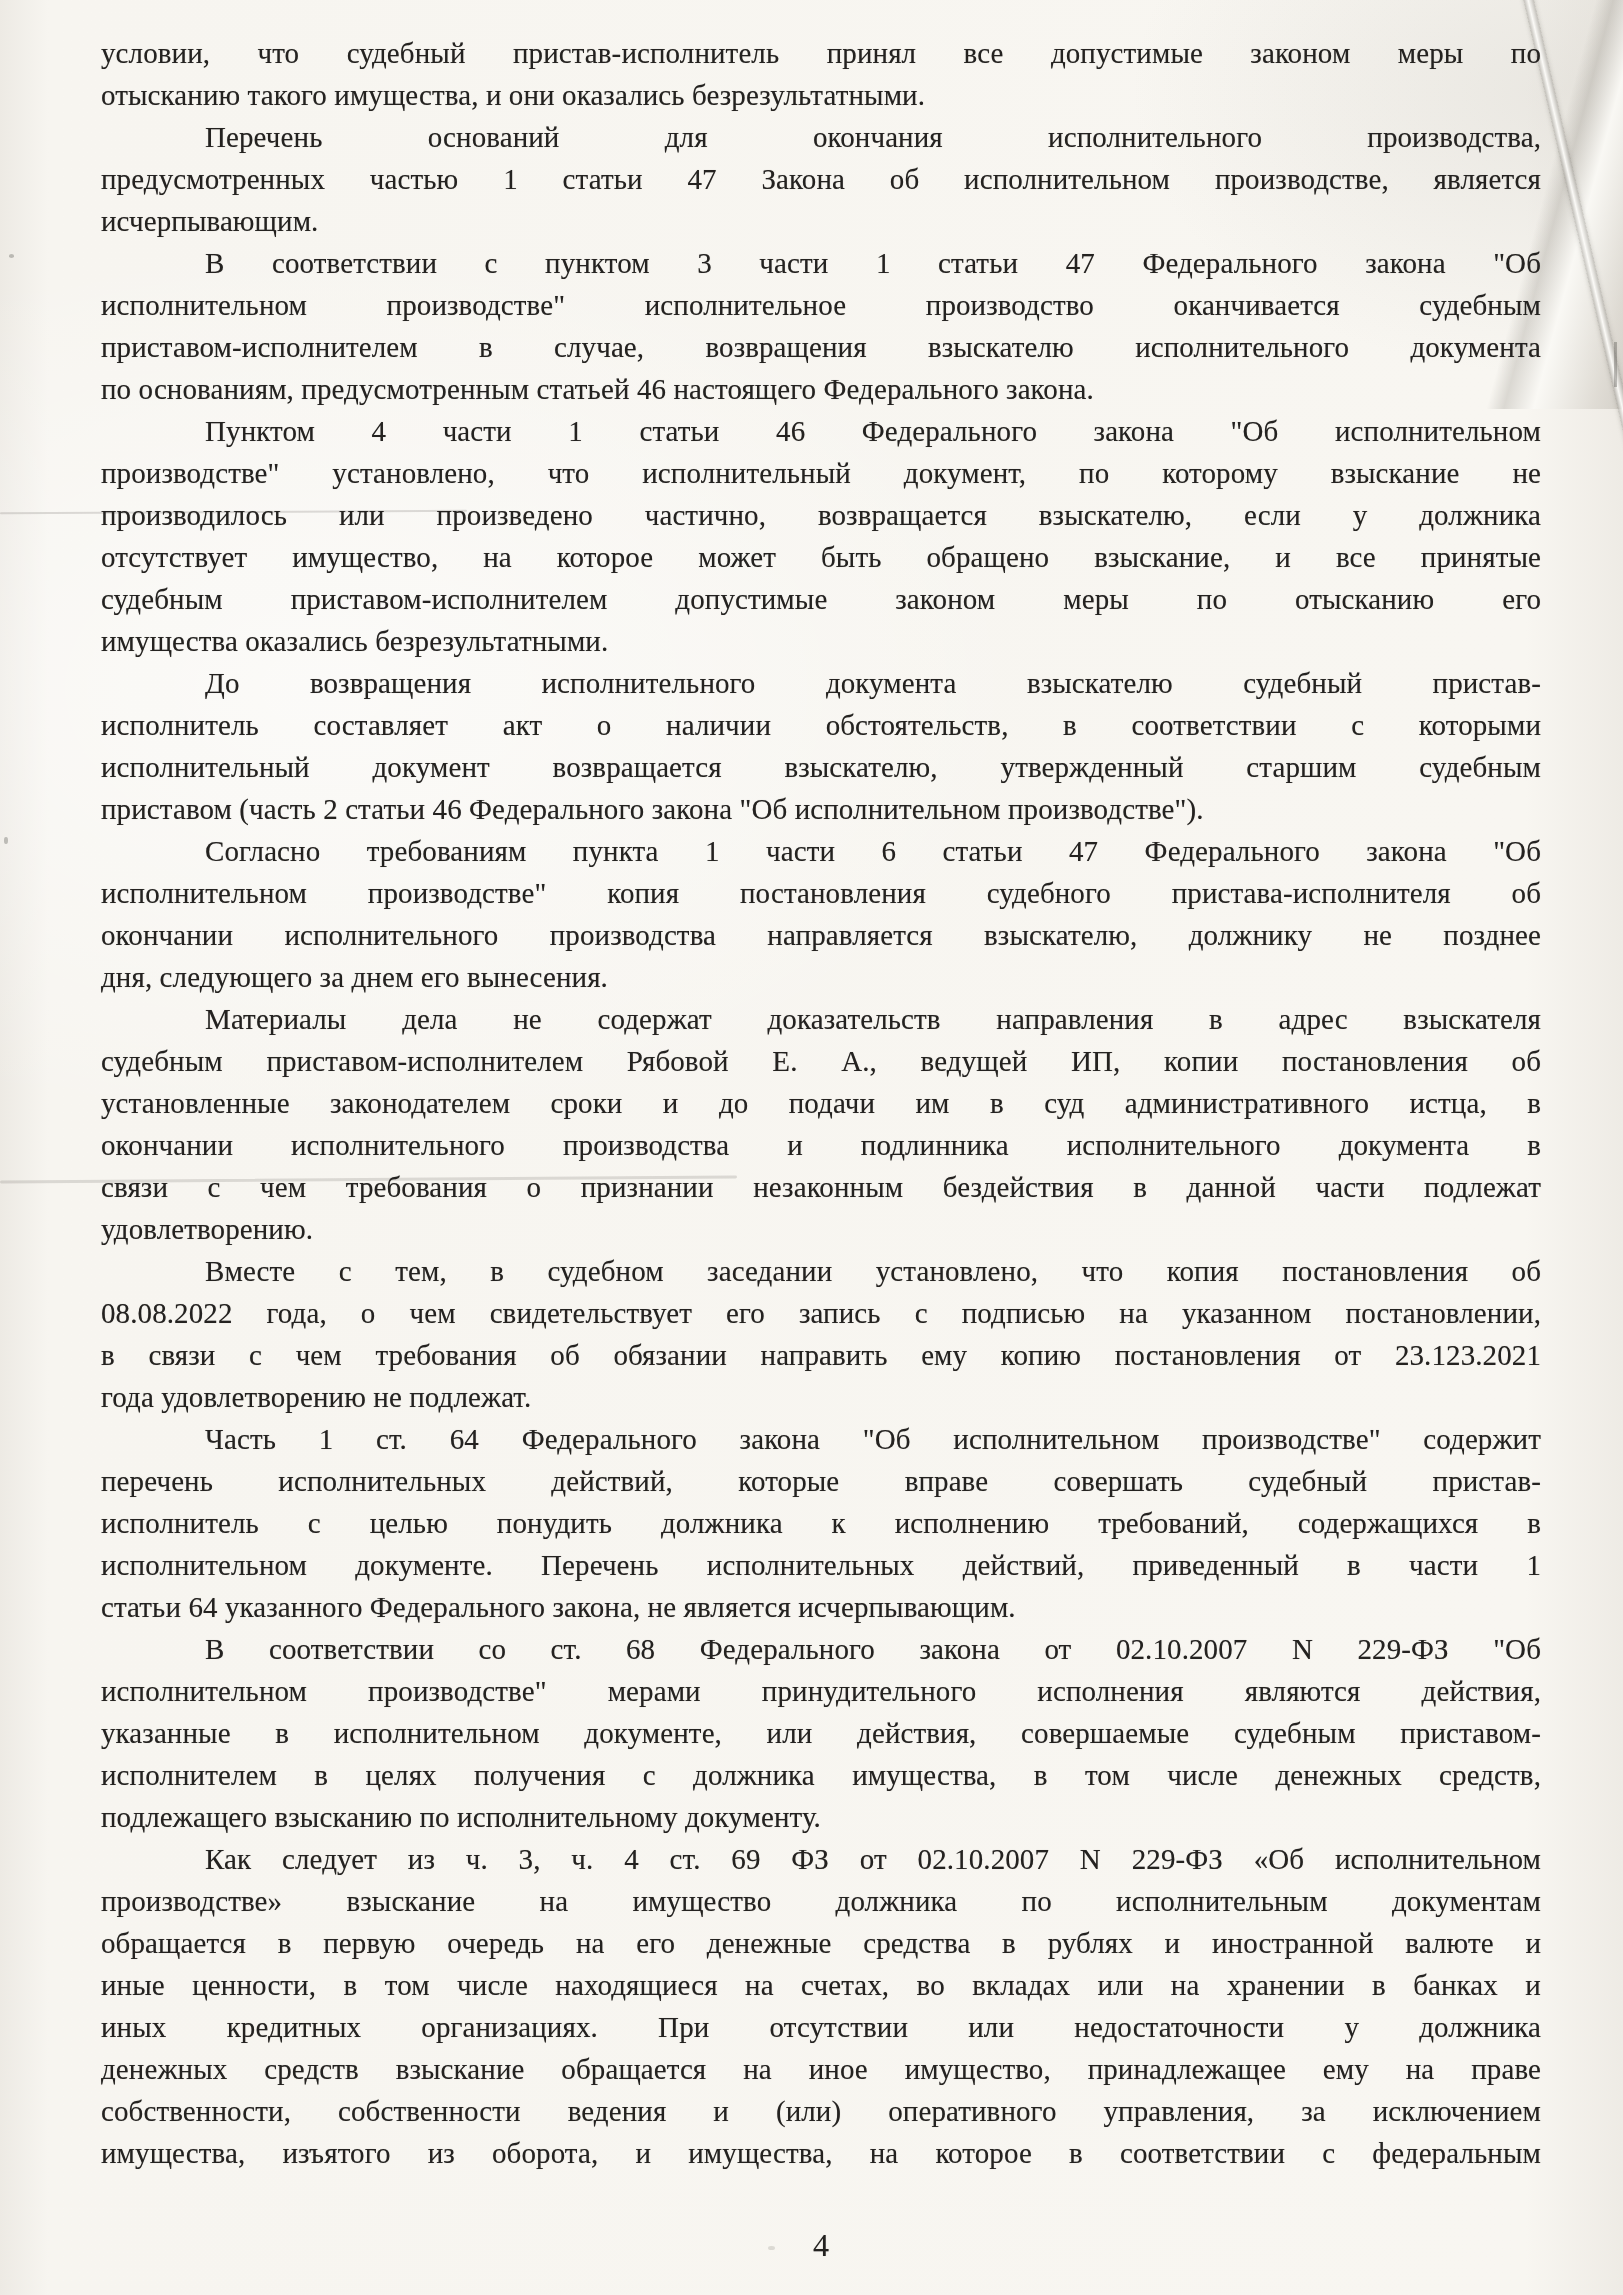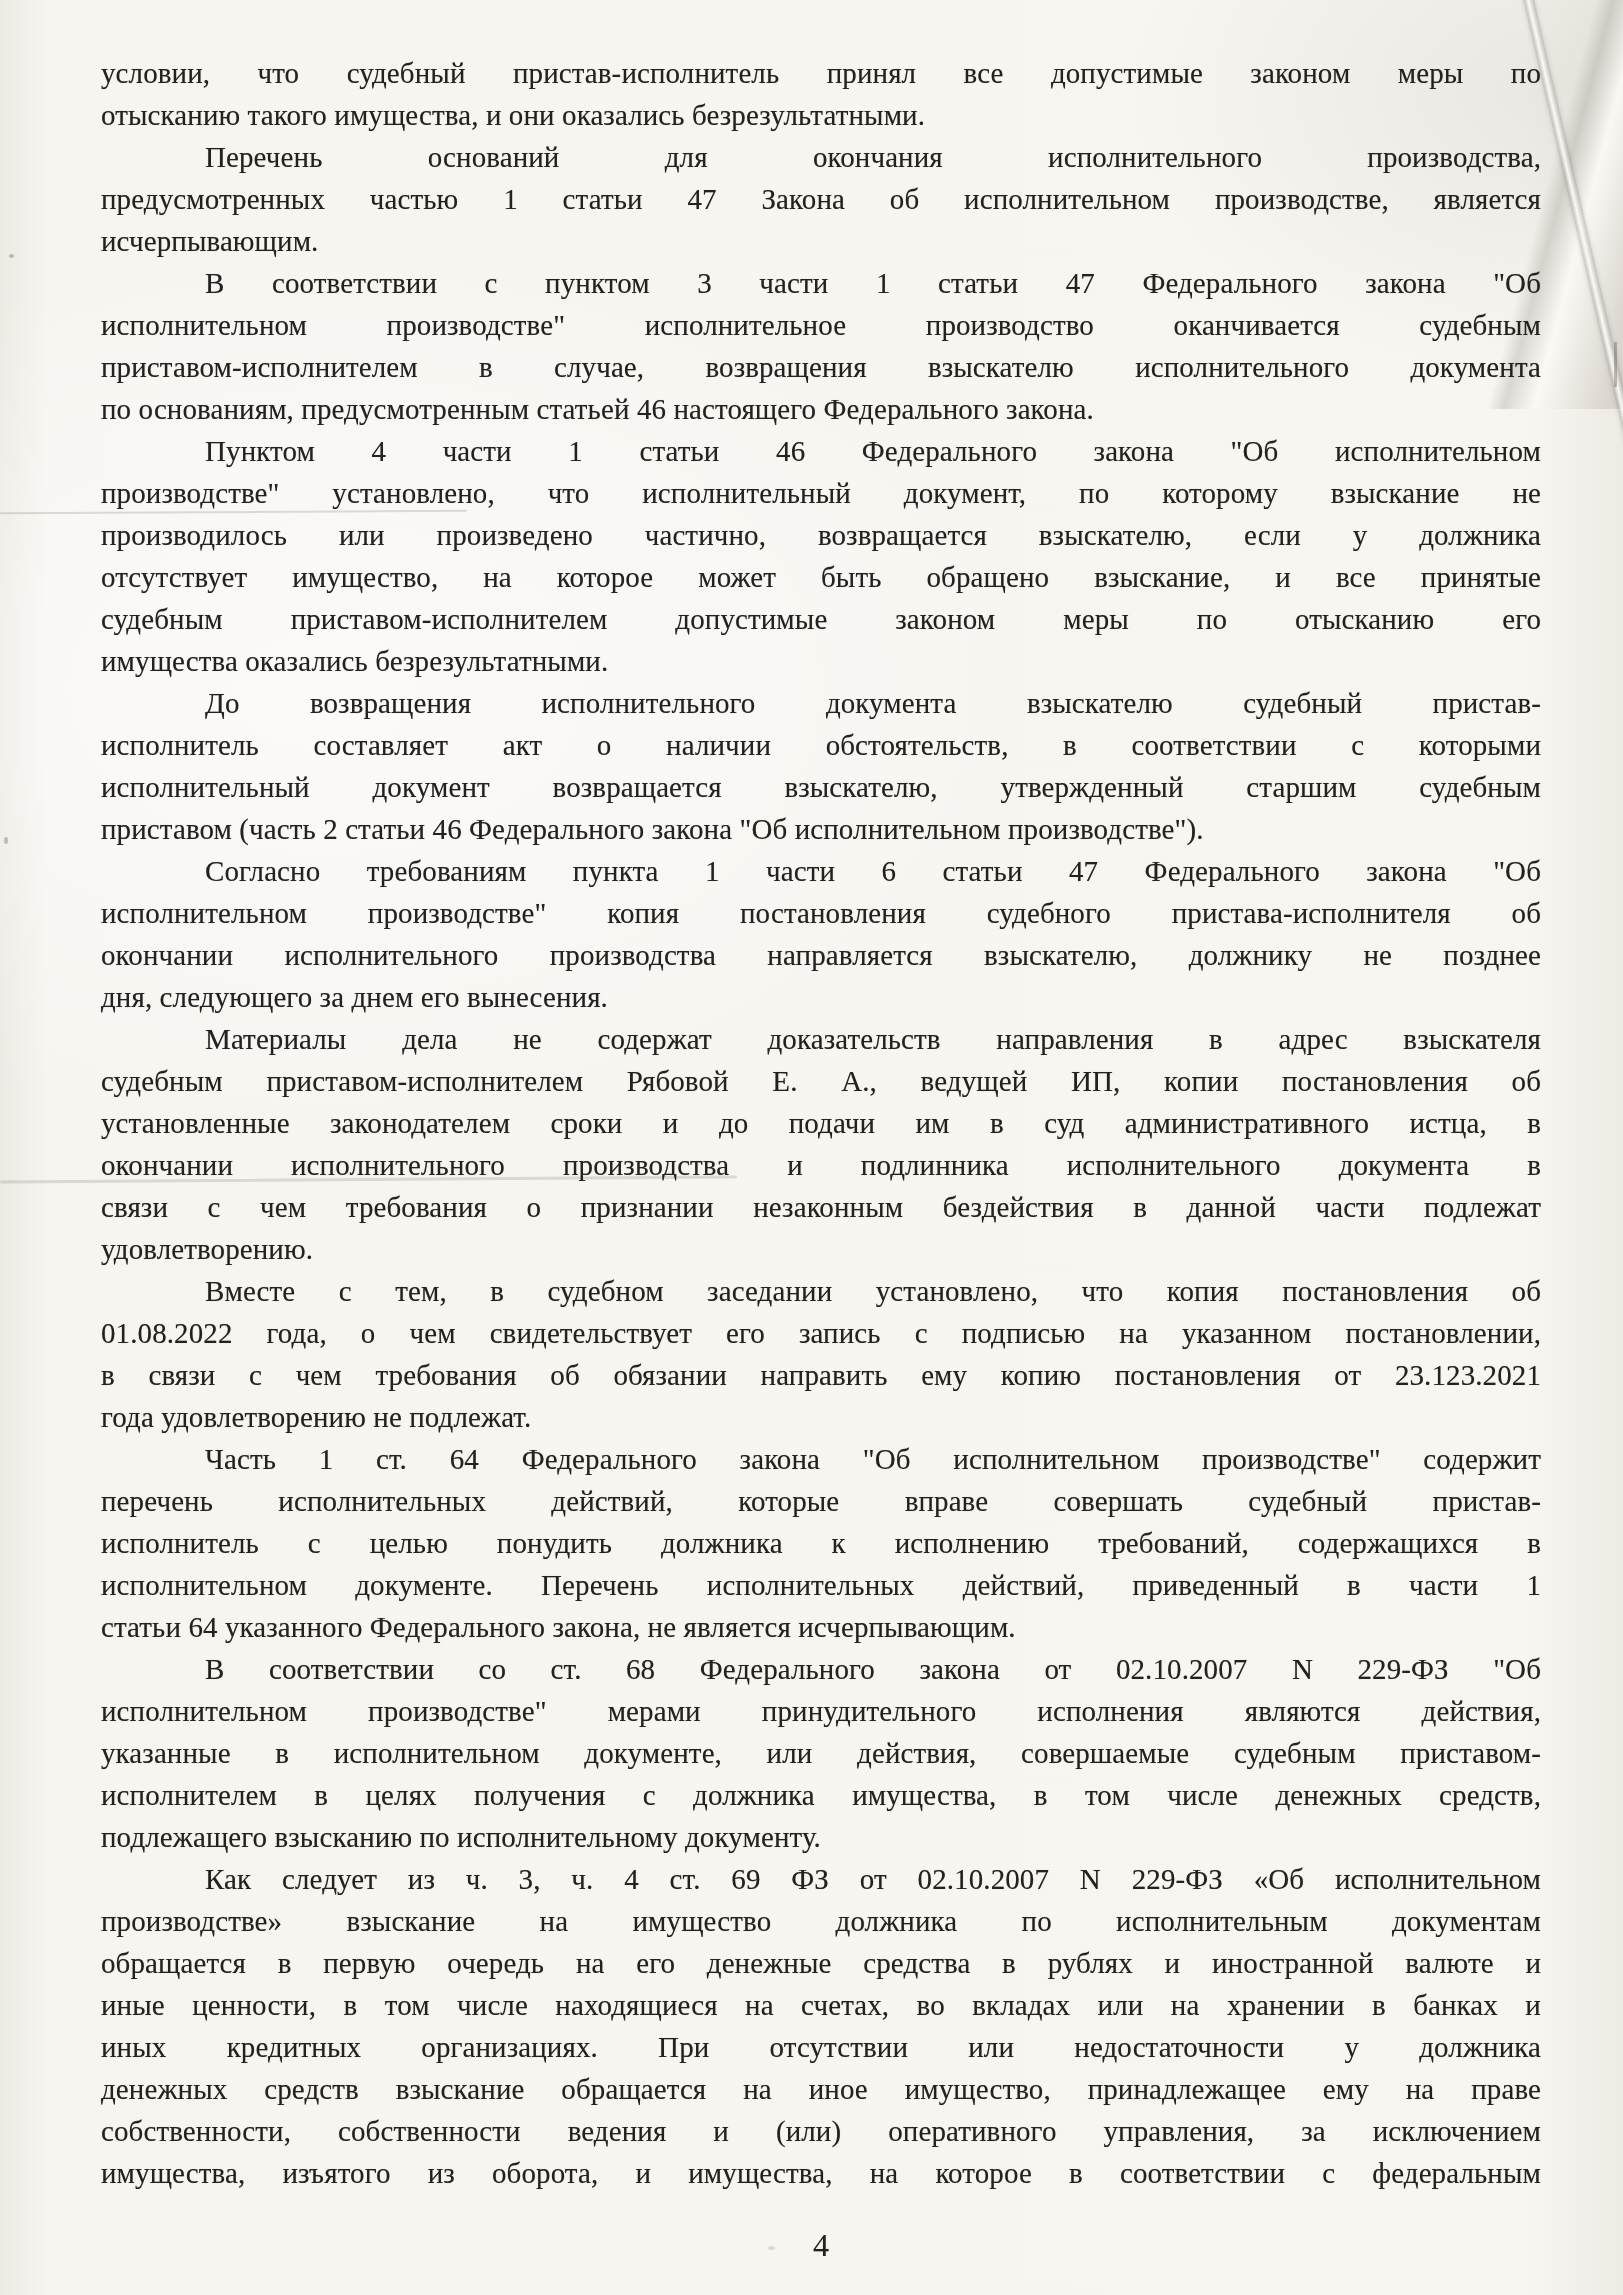--- a/index.html
+++ b/index.html
@@ -55,21 +55,20 @@
   .speck-2 { left: 4.4px;   top: 837px; width: 3.7px; height: 6.6px; }
   .speck-3 { left: 768px; top: 2246px; width: 6.6px; height: 4.4px; opacity: .5; }
   .edge-mark { position: absolute; right: 5.8px; top: 342px; width: 3.7px; height: 45px;
                background: rgba(95,93,87,0.40); pointer-events: none; }
 
   .doc {
     position: absolute;
     left: 101px;
     top: 32px;
     width: 1440px;
-    margin-top: 20px;
   }
   .line {
     font-size: 29px;
     line-height: 42px;
     letter-spacing: 0.1px;
     text-align: justify;
     text-align-last: justify;
     white-space: normal;
     text-shadow: 0 0 0.7px rgba(36,34,32,0.40);
   }
@@ -136,21 +135,21 @@
       <div class="line">исполнительном производстве" копия постановления судебного пристава-исполнителя об</div>
       <div class="line">окончании исполнительного производства направляется взыскателю, должнику не позднее</div>
       <div class="line no-justify">дня, следующего за днем его вынесения.</div>
       <div class="line indent">Материалы дела не содержат доказательств направления в адрес взыскателя</div>
       <div class="line">судебным приставом-исполнителем Рябовой Е. А., ведущей ИП, копии постановления об</div>
       <div class="line">установленные законодателем сроки и до подачи им в суд административного истца, в</div>
       <div class="line">окончании исполнительного производства и подлинника исполнительного документа в</div>
       <div class="line">связи с чем требования о признании незаконным бездействия в данной части подлежат</div>
       <div class="line no-justify">удовлетворению.</div>
       <div class="line indent">Вместе с тем, в судебном заседании установлено, что копия постановления об</div>
-      <div class="line">01.08.2022 года, о чем свидетельствует его запись с подписью на указанном постановлении,</div>
+      <div class="line">08.08.2022 года, о чем свидетельствует его запись с подписью на указанном постановлении,</div>
       <div class="line">в связи с чем требования об обязании направить ему копию постановления от 23.123.2021</div>
       <div class="line no-justify">года удовлетворению не подлежат.</div>
       <div class="line indent">Часть 1 ст. 64 Федерального закона "Об исполнительном производстве" содержит</div>
       <div class="line">перечень исполнительных действий, которые вправе совершать судебный пристав-</div>
       <div class="line">исполнитель с целью понудить должника к исполнению требований, содержащихся в</div>
       <div class="line">исполнительном документе. Перечень исполнительных действий, приведенный в части 1</div>
       <div class="line no-justify">статьи 64 указанного Федерального закона, не является исчерпывающим.</div>
       <div class="line indent">В соответствии со ст. 68 Федерального закона от 02.10.2007 N 229-ФЗ "Об</div>
       <div class="line">исполнительном производстве" мерами принудительного исполнения являются действия,</div>
       <div class="line">указанные в исполнительном документе, или действия, совершаемые судебным приставом-</div>

